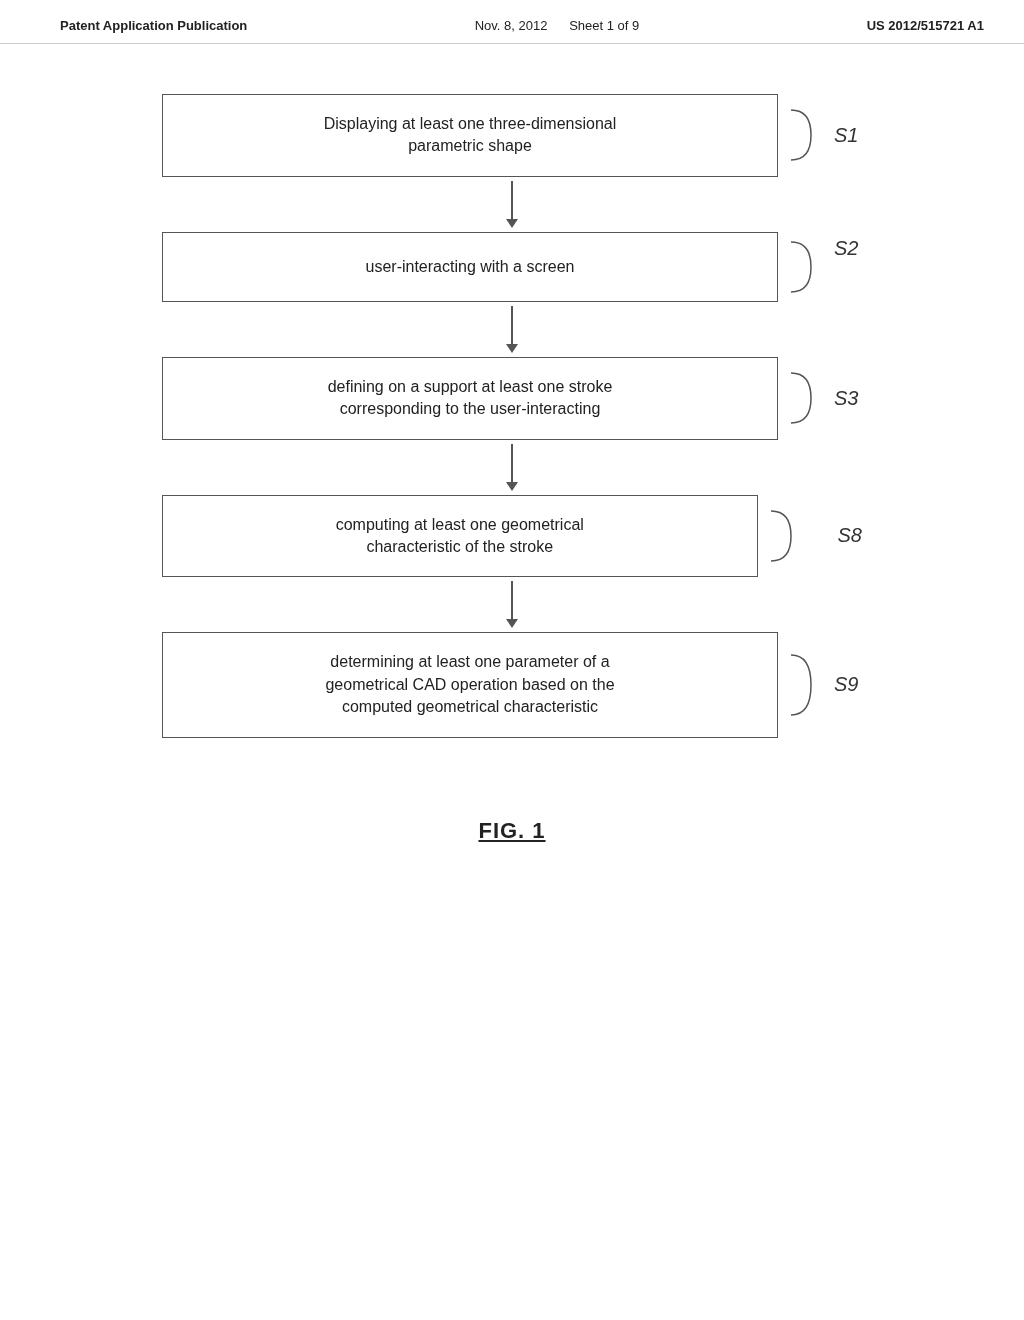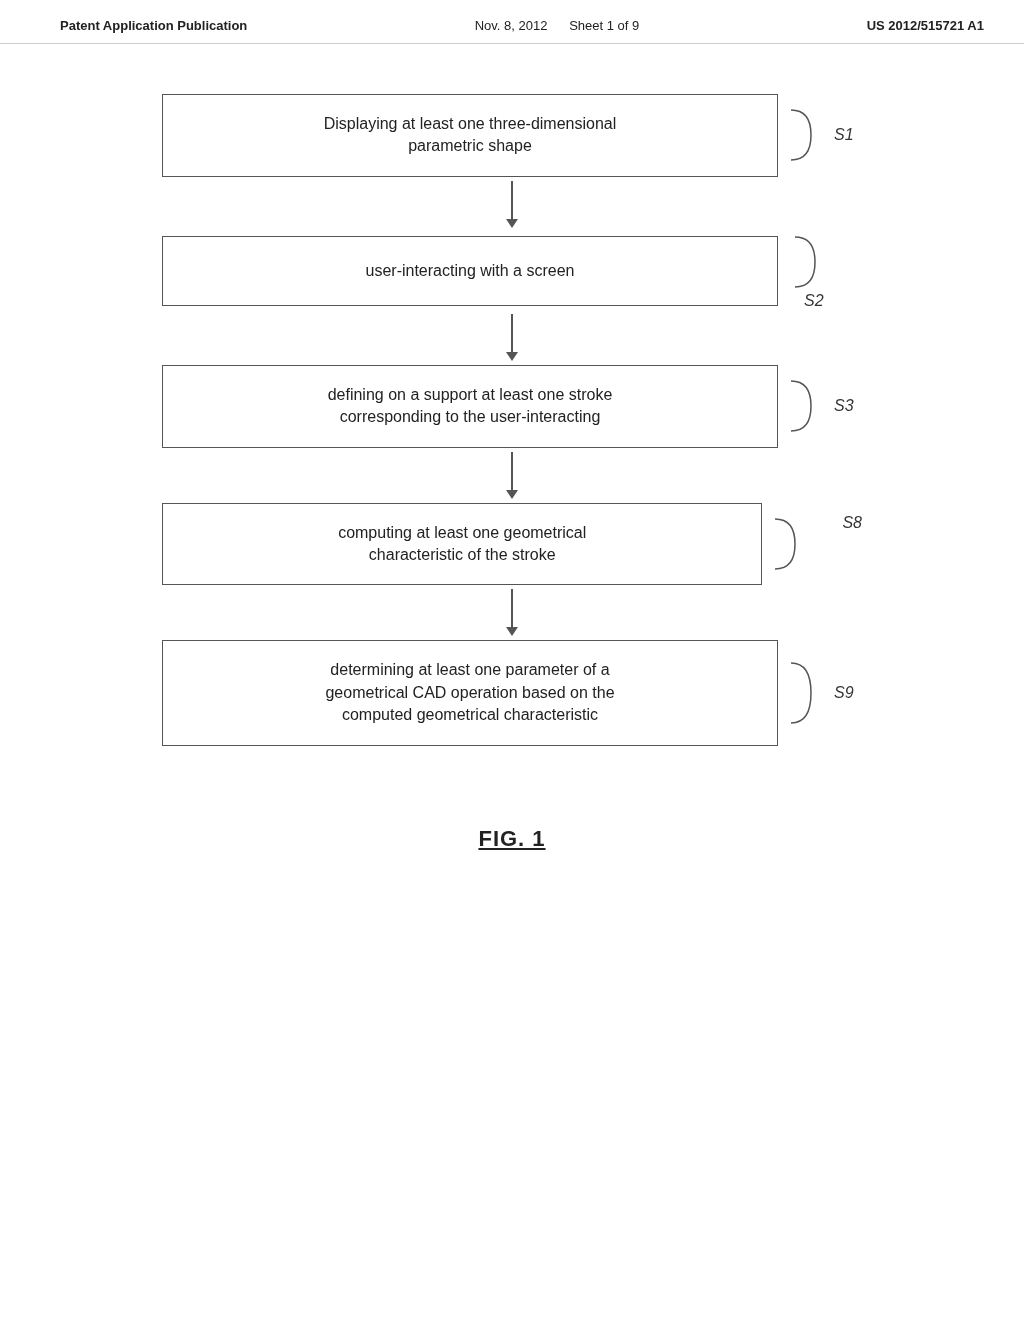--- a/index.html
+++ b/index.html
@@ -69,21 +69,21 @@
       line-height: 1.4;
       background: #fff;
       width: 616px;
       min-height: 70px;
       display: flex;
       align-items: center;
       justify-content: center;
     }
 
     .step-label {
-      font-size: 16px;
+      font-size: 20px;
       color: #333;
       margin-left: 18px;
       white-space: nowrap;
       font-style: italic;
     }
 
     .arrow-container {
       display: flex;
       justify-content: center;
       align-items: center;
@@ -153,21 +153,21 @@
       <div class="arrow-down">
         <div class="arrow-line"></div>
         <div class="arrow-head"></div>
       </div>
     </div>
 
     <div class="step-row">
       <div class="step-box">
         <span>user-interacting with a screen</span>
       </div>
-      <div style="display:flex; align-items:center; margin-left:8px;flex-direction:column;">
+      <div style="display:flex; margin-left:8px;">
         <svg width="30" height="60" viewBox="0 0 30 60">
           <path d="M 5 5 Q 25 5 25 30 Q 25 55 5 55" fill="none" stroke="#555" stroke-width="1.5"></path>
         </svg>
         <span class="step-label">S2</span>
       </div>
     </div>
 
     <div class="arrow-container">
       <div class="arrow-down">
         <div class="arrow-line"></div>
@@ -191,21 +191,21 @@
       <div class="arrow-down">
         <div class="arrow-line"></div>
         <div class="arrow-head"></div>
       </div>
     </div>
 
     <div class="step-row">
       <div class="step-box">
         <span>computing at least one geometrical<br>characteristic of the stroke</span>
       </div>
-      <div style="display:flex; align-items:flex-start; margin-left:8px;gap:24px;">
+      <div style="display:flex; align-items:center; margin-left:8px;gap:24px;">
         <svg width="30" height="60" viewBox="0 0 30 60">
           <path d="M 5 5 Q 25 5 25 30 Q 25 55 5 55" fill="none" stroke="#555" stroke-width="1.5"></path>
         </svg>
         <span class="step-label">S8</span>
       </div>
     </div>
 
     <div class="arrow-container">
       <div class="arrow-down">
         <div class="arrow-line"></div>

